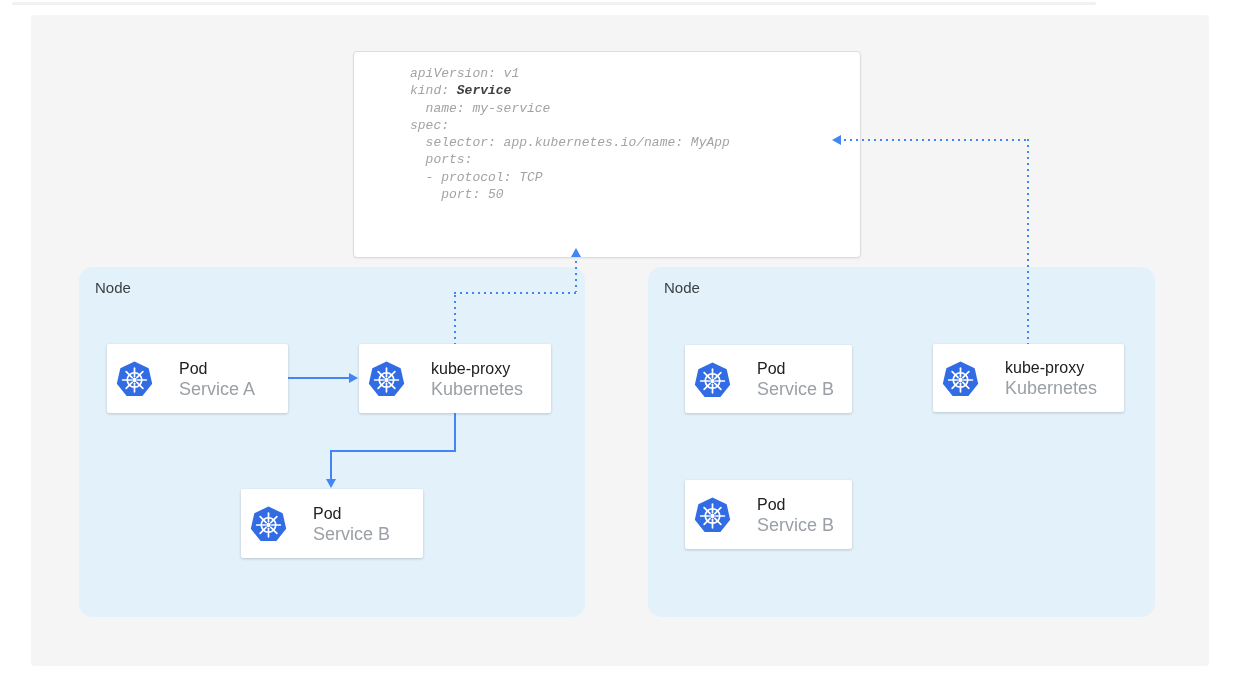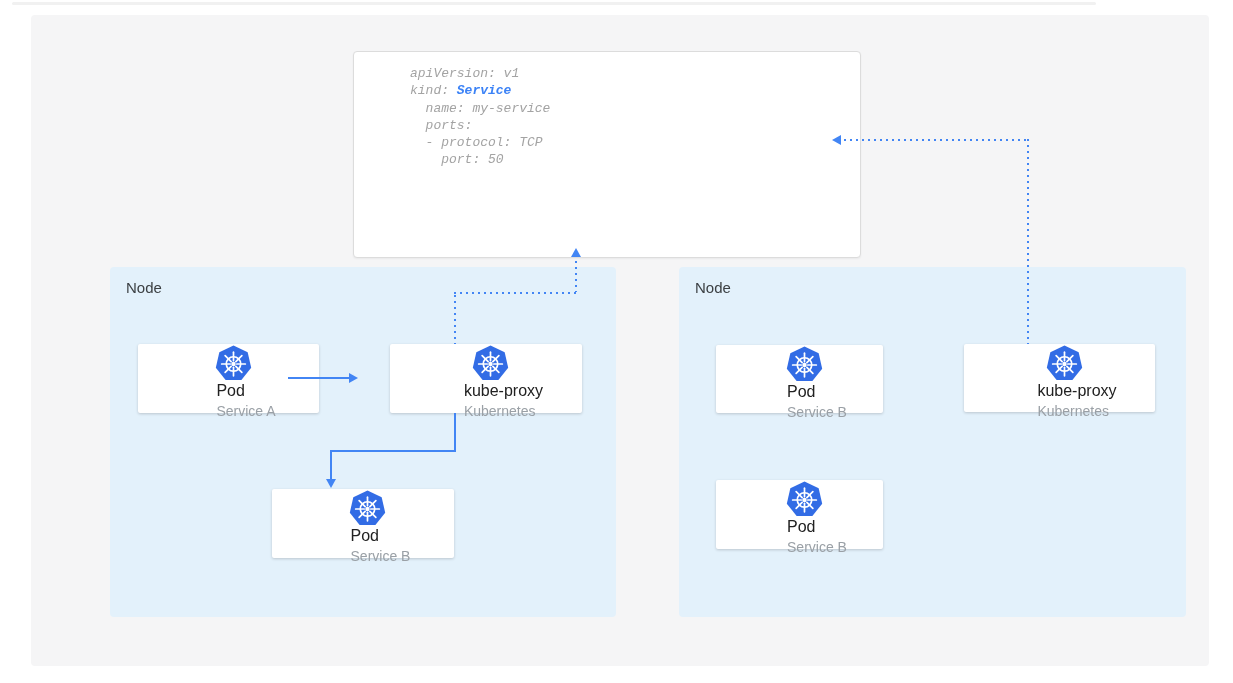--- a/index.html
+++ b/index.html
@@ -21,42 +21,42 @@
     position:absolute; left:322px; top:36px; width:508px; height:207px;
     box-sizing:border-box; background:#ffffff;
     border:1px solid #dcdcdc; border-radius:4px;
     box-shadow:0 1px 2px rgba(0,0,0,0.05);
     padding:13px 0 0 56px;
     font-family:"Liberation Mono", monospace;
     font-style:italic; font-size:13px; line-height:17.3px;
     color:#a3a3a3;
   }
   .yline { white-space:pre; }
-  .yline b { font-weight:bold; color:#3b82f6;font-style:italic; }
+  .yline b { font-weight:bold; color:#404040;font-style:italic; }
   
   .node {
-    position:absolute; background:var(--node-bg); border-radius:4px;margin-left:31px;
+    position:absolute; background:var(--node-bg); border-radius:14px;
   }
   .node-label {
     position:absolute; left:16px; top:12px;
     font-size:15px; color:#3c4043;
   }
   
   .card {
     position:absolute; background:#ffffff; border-radius:2px;
     box-shadow:0 1px 3px rgba(0,0,0,0.18);
-    display:flex; align-items:center; padding-left:9px; box-sizing:border-box;flex-direction:column;
+    display:flex; align-items:center; padding-left:9px; box-sizing:border-box;
   }
   .k8s-icon { width:37px; height:37px; flex:0 0 37px; display:block; }
   .k8s-hept { fill:var(--k8s-blue); }
   .k8s-wheel { stroke:#ffffff; stroke-width:4.6; stroke-linecap:round; fill:none; }
   .k8s-hub { fill:#ffffff; }
   .card-text { margin-left:26px; display:flex; flex-direction:column; }
   .card-title { font-size:16px; line-height:20px; color:#212121; }
-  .card-subtitle { font-size:14px; line-height:20px; color:#9aa0a6; }
+  .card-subtitle { font-size:18px; line-height:20px; color:#9aa0a6; }
   
   .sol-h { position:absolute; height:2px; background:var(--accent); }
   .sol-v { position:absolute; width:2px; background:var(--accent); }
   .dot-h { position:absolute; height:2px;
     background:repeating-linear-gradient(to right, var(--accent) 0, var(--accent) 2px, transparent 2px, transparent 6px); }
   .dot-v { position:absolute; width:2px;
     background:repeating-linear-gradient(to bottom, var(--accent) 0, var(--accent) 2px, transparent 2px, transparent 6px); }
   .tri { position:absolute; width:0; height:0; }
   .tri-right { border-top:5px solid transparent; border-bottom:5px solid transparent; border-left:9px solid var(--accent); }
   .tri-left  { border-top:5px solid transparent; border-bottom:5px solid transparent; border-right:9px solid var(--accent); }
@@ -86,20 +86,22 @@
 
 <div class="canvas">
   <div class="top-line"></div>
 
   <div class="panel">
 
     <div class="yaml-card">
       <div class="yline"><span>apiVersion: v1</span></div>
       <div class="yline"><span>kind: </span><b>Service</b></div>
       <div class="yline"><span>  name: my-service</span></div>
+      <div class="yline"><span>spec:</span></div>
+      <div class="yline"><span>  selector: app.kubernetes.io/name: MyApp</span></div>
       <div class="yline"><span>  ports:</span></div>
       <div class="yline"><span>  - protocol: TCP</span></div>
       <div class="yline"><span>    port: 50</span></div>
     </div>
 
     <div class="node" style="left:48px; top:252px; width:506px; height:350px;">
       <div class="node-label">Node</div>
 
       <div class="card" style="left:28px; top:77px; width:181px; height:69px;">
         <svg class="k8s-icon" viewBox="0 0 100 100">

